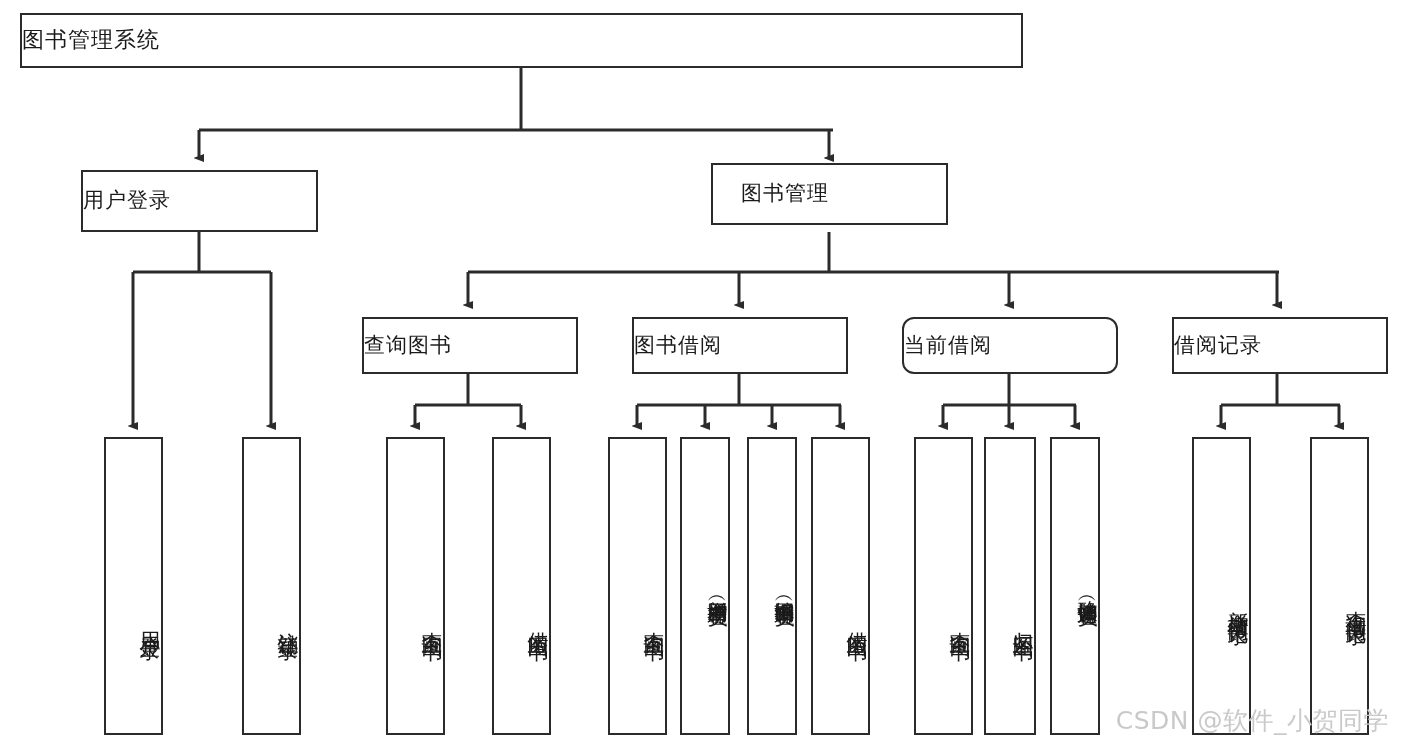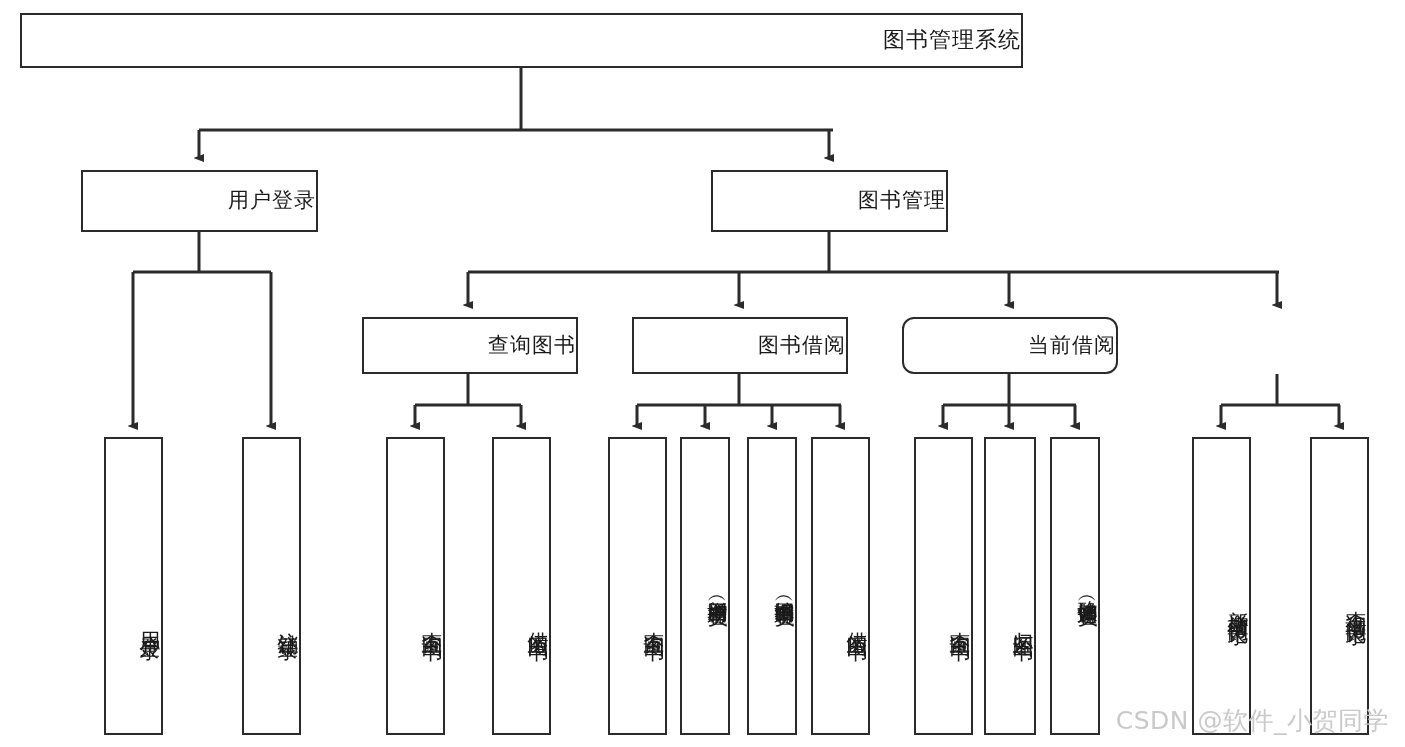--- a/index.html
+++ b/index.html
@@ -26,21 +26,21 @@
     height: 747px;
     pointer-events: none;
   }
   .node {
     position: absolute;
     box-sizing: border-box;
     border: 2px solid #2b2b2b;
     background: #ffffff;
     display: flex;
     align-items: center;
-    justify-content: flex-end;
+    justify-content: flex-start;
     color: #1a1a1a;
     z-index: 2;
   }
   .node.horiz {
     font-size: 21px;
     letter-spacing: 1px;
     line-height: 1.2;
   }
   .node.root {
     font-size: 22px;
@@ -126,33 +126,36 @@
     </g>
   </svg>
 
   <div class="node horiz root" style="left:20px; top:13px; width:1003px; height:55px;">
     <span>图书管理系统</span>
   </div>
 
   <div class="node horiz" style="left:81px; top:170px; width:237px; height:62px;">
     <span>用户登录</span>
   </div>
-  <div class="node horiz" style="left:711px; top:170px; width:237px; height:62px;">
+  <div class="node horiz" style="left:711px; top:163px; width:237px; height:62px;padding-left:28px;">
     <span>图书管理</span>
   </div>
 
   <div class="node horiz" style="left:362px; top:317px; width:216px; height:57px;">
     <span>查询图书</span>
   </div>
   <div class="node horiz" style="left:632px; top:317px; width:216px; height:57px;">
     <span>图书借阅</span>
   </div>
   <div class="node horiz" style="left:902px; top:317px; width:216px; height:57px;border-radius:12px;">
     <span>当前借阅</span>
   </div>
+  <div class="node horiz" style="left:1172px; top:317px; width:216px; height:57px;">
+    <span>借阅记录</span>
+  </div>
 
   <div class="node vert" style="left:104px; top:437px; width:59px; height:298px; padding-top:70px;">
     <span class="vtext">用户登录</span>
   </div>
   <div class="node vert" style="left:242px; top:437px; width:59px; height:298px; padding-top:70px;">
     <span class="vtext">注销登录</span>
   </div>
 
   <div class="node vert" style="left:386px; top:437px; width:59px; height:298px; padding-top:70px;">
     <span class="vtext">查询图书</span>

